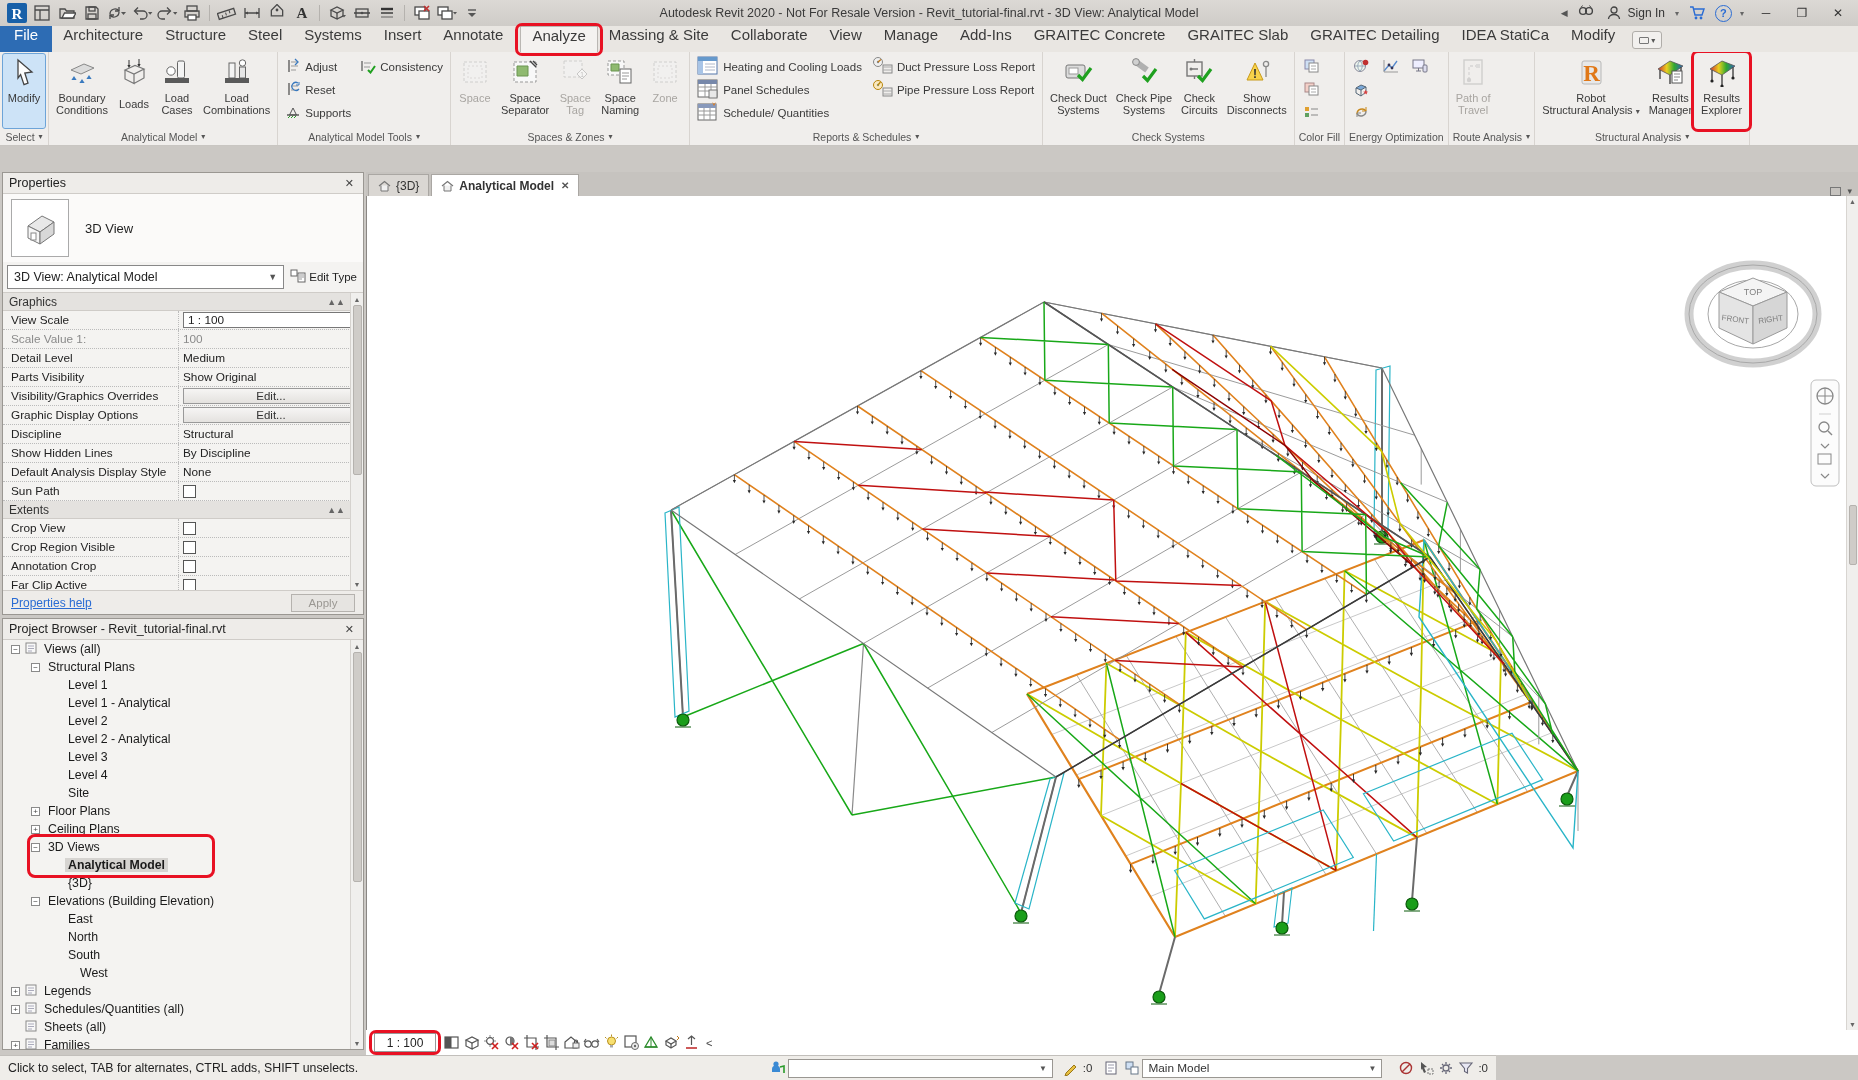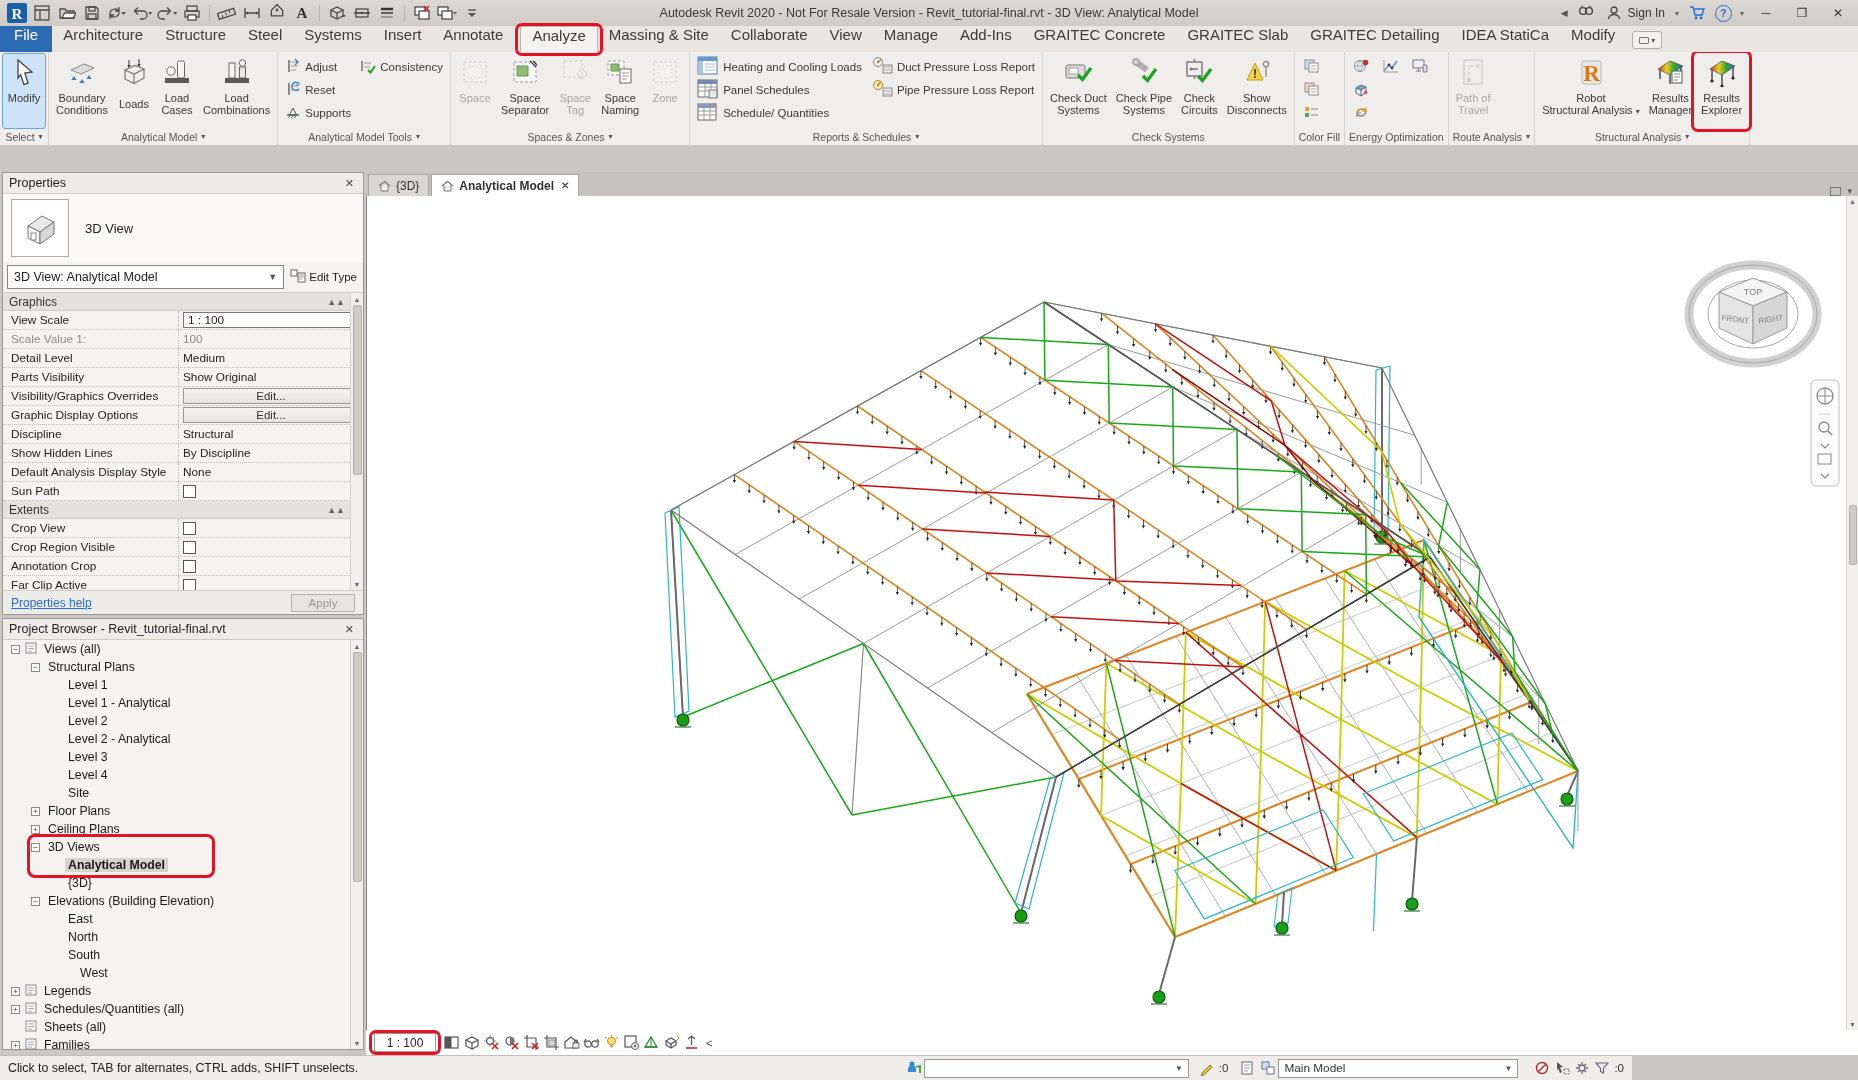--- a/index.html
+++ b/index.html
@@ -89,21 +89,21 @@
   #model-svg { position:absolute; left:0; top:0; }
   #canvas-scroll { position:absolute; right:0; top:0; bottom:0; width:12px; background:#f0efed; border-left:1px solid #d8d5d1; display:flex; flex-direction:column; align-items:center; }
 
   
   #vcb { position:absolute; left:366px; top:1030px; right:0; height:25px; background:#fff; display:flex; align-items:center; padding-left:8px; gap:2px; }
   #scale-btn { position:relative; border:1px solid #999; background:#fff; height:19px; min-width:62px; display:flex; align-items:center; justify-content:center; font-size:12px; }
   .vcb-icon { width:19px; height:19px; display:flex; align-items:center; justify-content:center; }
   #vcb-expand { font-size:11px; color:#444; margin-left:3px; }
 
   
-  #statusbar { position:absolute; left:0; top:1055px; width:1632px; height:25px; background:#efede9; border-top:1px solid #c2bfbb; display:flex; align-items:center; padding:0 8px; font-size:12.3px; color:#222;text-align:center; }
+  #statusbar { position:absolute; left:0; top:1055px; width:1496px; height:25px; background:#efede9; border-top:1px solid #c2bfbb; display:flex; align-items:center; padding:0 8px; font-size:12.3px; color:#222;text-align:center; }
   .sb-combo { height:19px; border:1px solid #9a9792; background:#fff; display:flex; align-items:center; padding:0 5px; font-size:11.8px; color:#333; }
   .sb-combo .dd { margin-left:auto; font-size:8px; color:#555; }
   .sb-count { font-size:11.5px; color:#333; margin-left:2px; }
   .sb-icon { width:20px; height:20px; display:flex; align-items:center; justify-content:center; }
 
   .red-overlay { position:absolute; border:3px solid #e81123; border-radius:8px; pointer-events:none; z-index:70; }
 </style>
 </head>
 <body>
 

